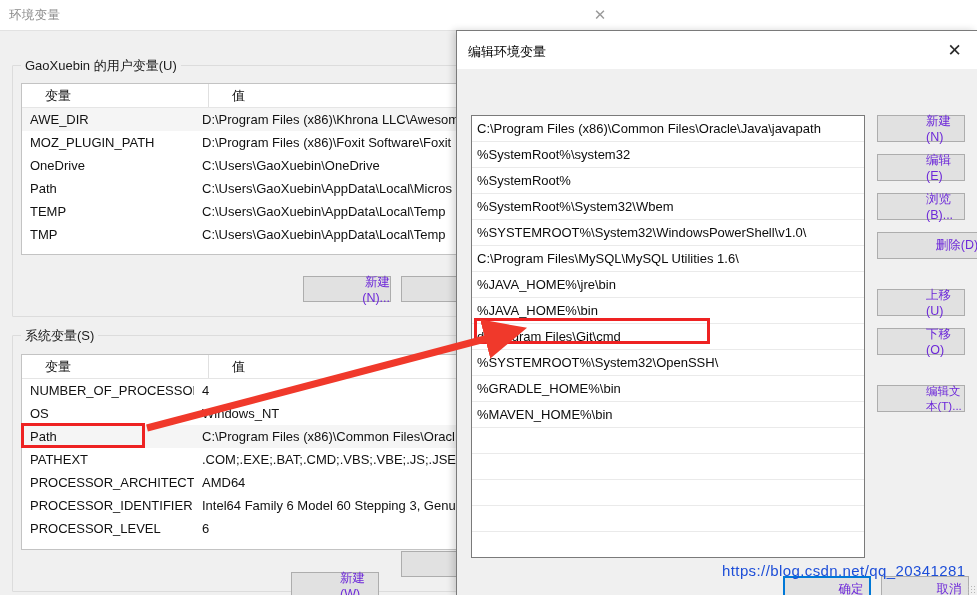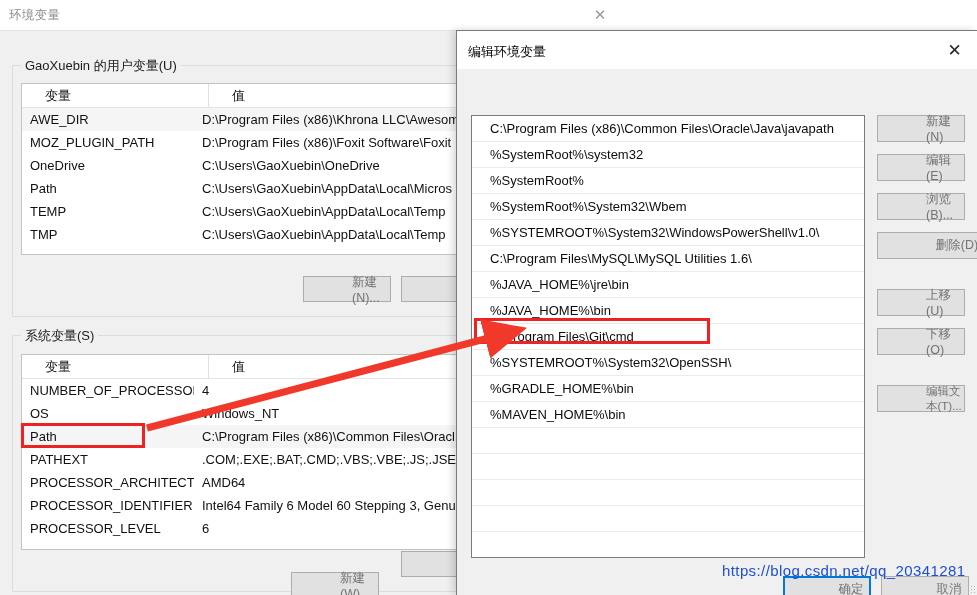--- a/index.html
+++ b/index.html
@@ -76,21 +76,21 @@
   .vt-row.alt { background: #f5f5f5; }
   .vt-row .k { width: 172px; padding-left: 8px; overflow: hidden;
                white-space: nowrap; text-overflow: clip; }
   .vt-row .v { flex: 1; padding-left: 8px; overflow: hidden; white-space: nowrap; }
 
   
   .btn {
     position: absolute;
     background: #e1e1e1;
     border: 1px solid #adadad;
-    font-size: 12.5px; color: #737373;
+    font-size: 12.5px; color: #6d28d9;
     display: flex; align-items: center; justify-content: center;
     font-family: "Liberation Sans", "DejaVu Sans", sans-serif;
     padding-left: 48px;
   }
   .btn.wide { width: 88px; height: 26px; }
   .btn.default {
     border: 2px solid #0078d7;
     background: #e1e1e1;
   }
 
@@ -123,21 +123,21 @@
 
   .pathlist {
     position: absolute; left: 14px; top: 46px;
     width: 394px; height: 443px;
     background: #ffffff;
     border: 1px solid #7a7a7a;
     overflow: hidden;
   }
   .pl-row {
     height: 26px; display: flex; align-items: center;
-    padding-left: 18px;
+    padding-left: 5px;
     font-size: 13px; color: #0c0c0c;
     border-bottom: 1px solid #eaeaea;
     white-space: nowrap;
   }
   .pl-row.empty { color: transparent; }
 
   .dlg-side { position: absolute; left: 420px; top: 46px; width: 88px; }
 
   .dlg-footer-ok   { position: absolute; left: 326px; top: 507px; width: 88px; height: 26px; }
   .dlg-footer-cancel { position: absolute; left: 424px; top: 507px; width: 88px; height: 26px; }
@@ -210,21 +210,21 @@
               <div class="k">TEMP</div>
               <div class="v">C:\Users\GaoXuebin\AppData\Local\Temp</div>
             </div>
             <div class="vt-row">
               <div class="k">TMP</div>
               <div class="v">C:\Users\GaoXuebin\AppData\Local\Temp</div>
             </div>
           </div>
       </div>
 
-      <div class="btn wide" style="left:303px; top:245px;">新建(N)...</div>
+      <div class="btn wide" style="left:303px; top:245px;text-align:right;">新建(N)...</div>
       <div class="btn wide" style="left:401px; top:245px;">编辑</div>
 
       <div class="groupbox" style="left:12px; top:296px; width:596px; height:265px;">
         <div class="gb-border"></div>
         <div class="gb-label">系统变量(S)</div>
       </div>
 
       <div class="vtable" style="left:21px; top:323px; width:578px; height:196px;">
         <div class="vt-head">
           <div class="cell c1">变量</div>

